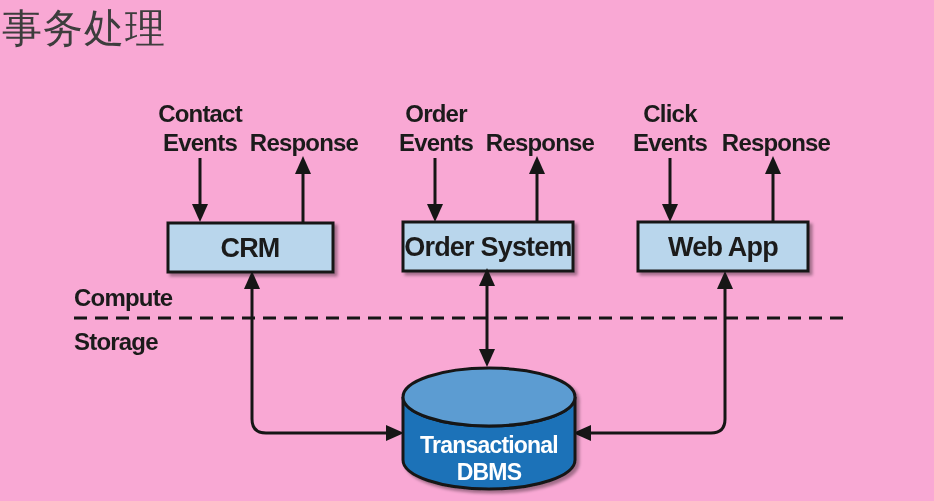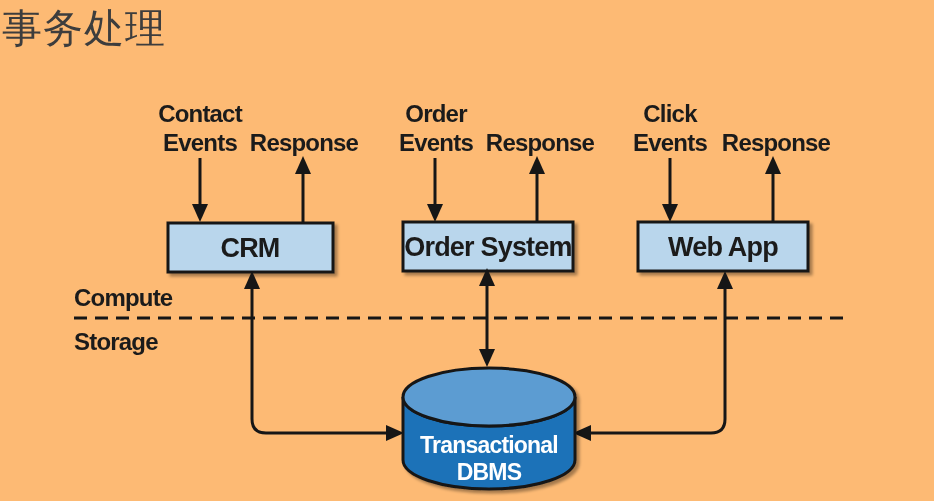--- a/index.html
+++ b/index.html
@@ -4,21 +4,21 @@
 <style>
   html, body {
     margin: 0;
     padding: 0;
     background: #ffffff;
   }
   .page {
     position: relative;
     width: 934px;
     height: 501px;
-    background: #fdba74;
+    background: #f9a8d4;
     overflow: hidden;
     font-family: "Liberation Sans", sans-serif;
   }
   svg text {
     font-family: "Liberation Sans", sans-serif;
   }
   .title-text {
     font-size: 40px;
     font-weight: 400;
     letter-spacing: 1px;

